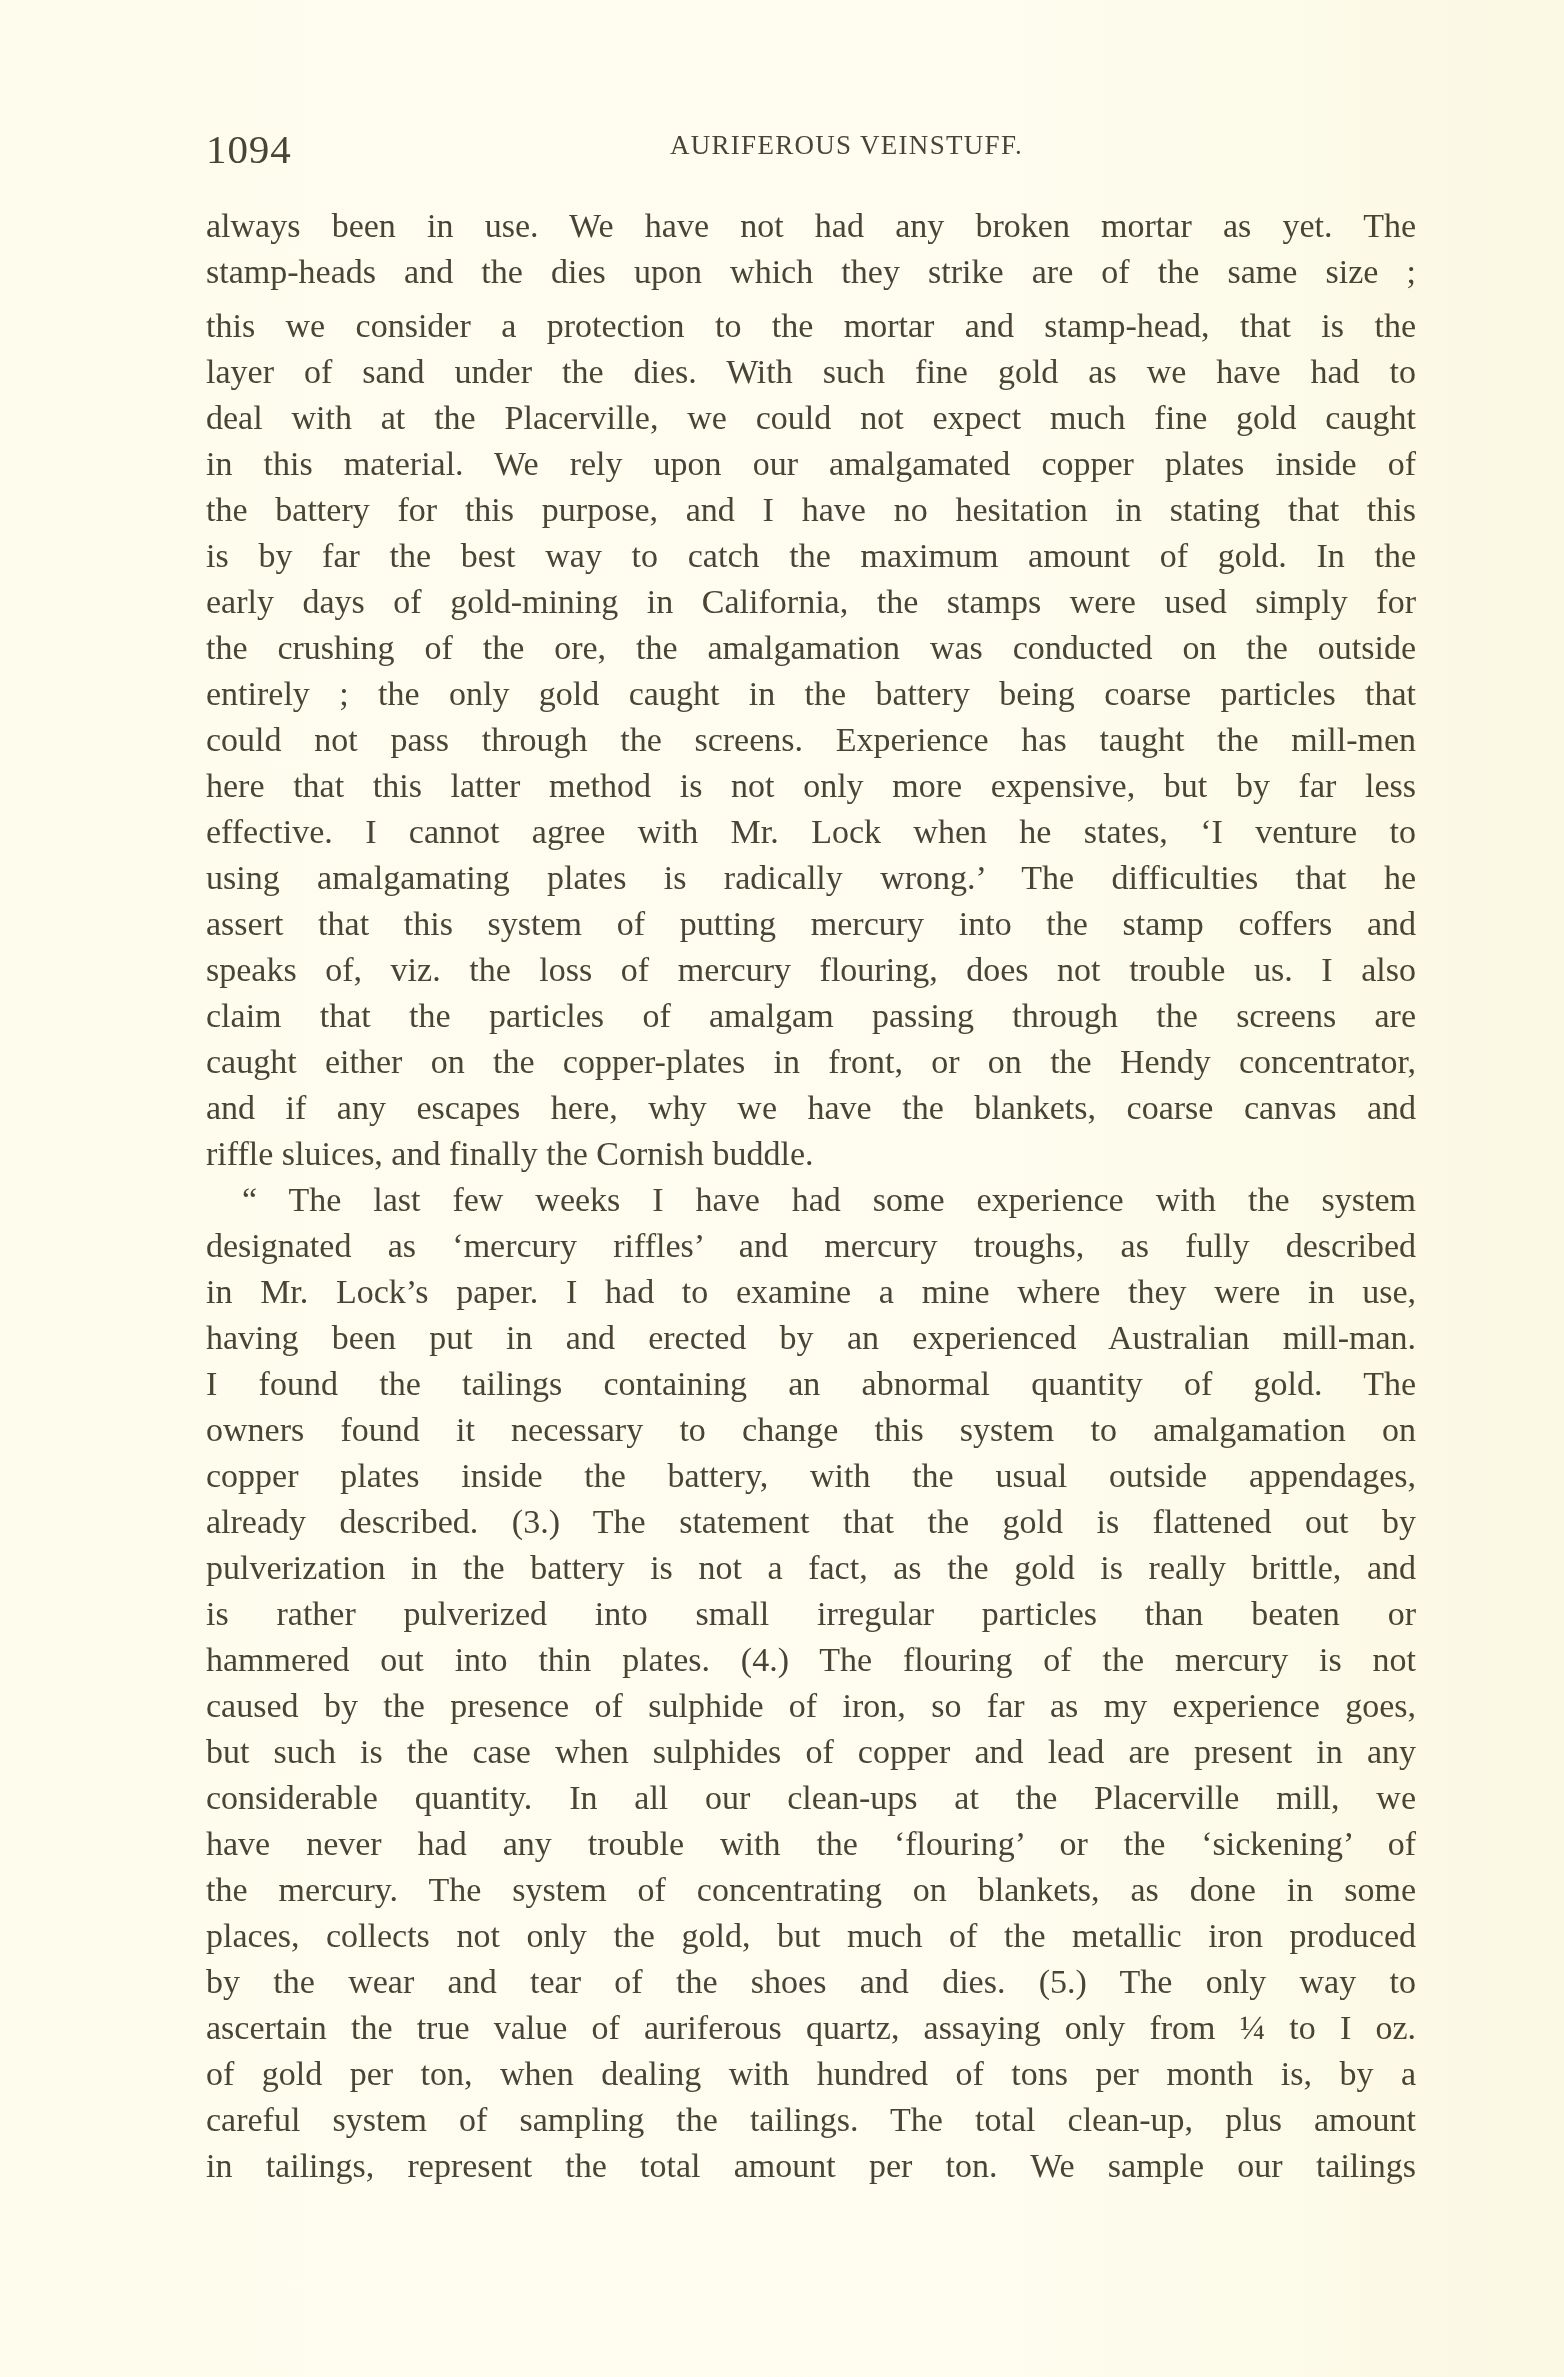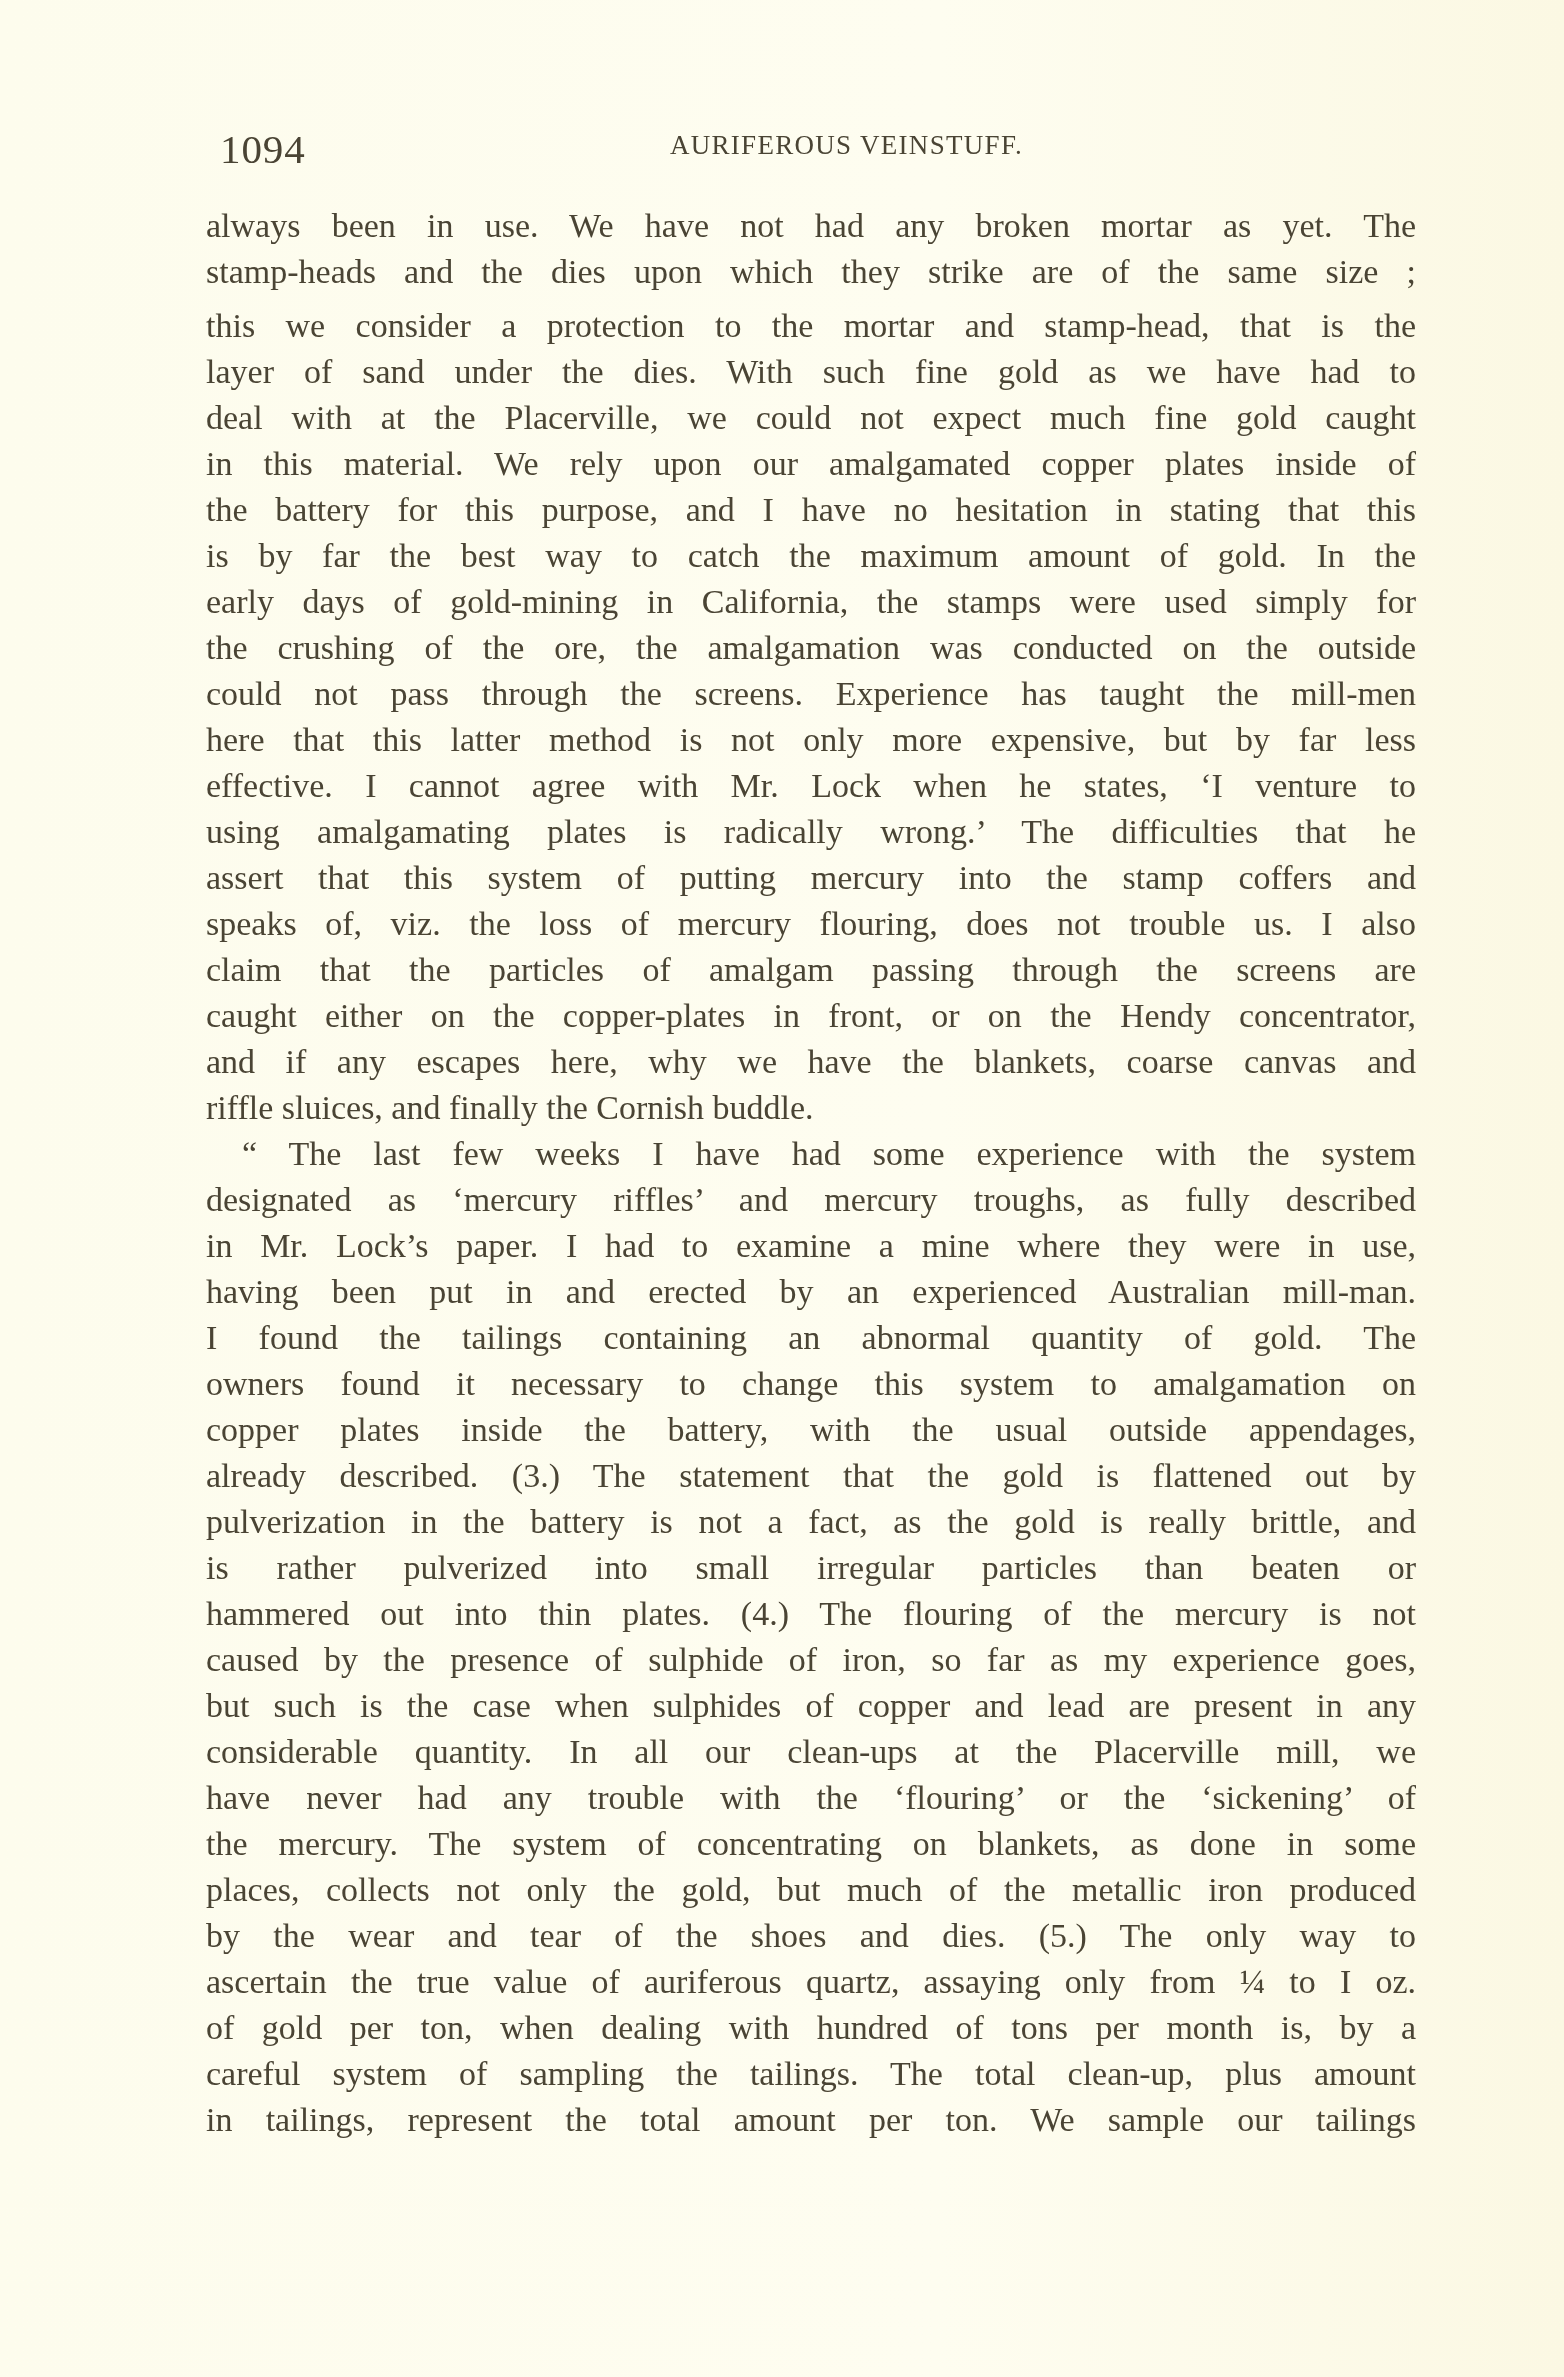--- a/index.html
+++ b/index.html
@@ -12,21 +12,21 @@
     overflow: hidden;
   }
   .page {
     position: absolute; left: 0; top: 0; width: 1565px; height: 2377px;
     background: linear-gradient(90deg, #fdfced 0%, #fefdf0 60%, #fbf8e3 100%);
   }
   .running-head {
     position: absolute; top: 125px; left: 206px; width: 1210px; height: 45px;
   }
   .page-number {
-    position: absolute; left: 14px; top: 0;
+    position: absolute; left: 0; top: 0;
     font-size: 41px; letter-spacing: 0.9px;
   }
   .header-title {
     position: absolute; left: 8px; right: 0; top: 5.4px;
     text-align: center; font-size: 27px; letter-spacing: 1.3px;
     padding-left: 63px;
   }
   .body-text {
     position: absolute; top: 203px; left: 206px; width: 1210px;
   }
@@ -54,20 +54,21 @@
     <div class="line" style="white-space: normal; height: 46px; overflow: hidden;">always been in use.  We have not had any broken mortar as yet.  The</div>
     <div class="line" style="white-space: normal; height: 46px; overflow: hidden;">stamp-heads and the dies upon which they strike are of the same size ;</div>
     <div class="line" style="white-space: normal; height: 46px; overflow: hidden; margin-top: 8px;">this we consider a protection to the mortar and stamp-head, that is the</div>
     <div class="line" style="white-space: normal; height: 46px; overflow: hidden;">layer of sand under the dies.  With such fine gold as we have had to</div>
     <div class="line" style="white-space: normal; height: 46px; overflow: hidden;">deal with at the Placerville, we could not expect much fine gold caught</div>
     <div class="line" style="white-space: normal; height: 46px; overflow: hidden;">in this material.  We rely upon our amalgamated copper plates inside of</div>
     <div class="line" style="white-space: normal; height: 46px; overflow: hidden;">the battery for this purpose, and I have no hesitation in stating that this</div>
     <div class="line" style="white-space: normal; height: 46px; overflow: hidden;">is by far the best way to catch the maximum amount of gold.  In the</div>
     <div class="line" style="white-space: normal; height: 46px; overflow: hidden;">early days of gold-mining in California, the stamps were used simply for</div>
     <div class="line" style="white-space: normal; height: 46px; overflow: hidden;">the crushing of the ore, the amalgamation was conducted on the outside</div>
+    <div class="line" style="white-space: normal; height: 46px; overflow: hidden;">entirely ; the only gold caught in the battery being coarse particles that</div>
     <div class="line" style="white-space: normal; height: 46px; overflow: hidden;">could not pass through the screens.  Experience has taught the mill-men</div>
     <div class="line" style="white-space: normal; height: 46px; overflow: hidden;">here that this latter method is not only more expensive, but by far less</div>
     <div class="line" style="white-space: normal; height: 46px; overflow: hidden;">effective.  I cannot agree with Mr. Lock when he states, ‘I venture to</div>
     <div class="line" style="white-space: normal; height: 46px; overflow: hidden;">using amalgamating plates is radically wrong.’  The difficulties that he</div>
     <div class="line" style="white-space: normal; height: 46px; overflow: hidden;">assert that this system of putting mercury into the stamp coffers and</div>
     <div class="line" style="white-space: normal; height: 46px; overflow: hidden;">speaks of, viz. the loss of mercury flouring, does not trouble us.  I also</div>
     <div class="line" style="white-space: normal; height: 46px; overflow: hidden;">claim that the particles of amalgam passing through the screens are</div>
     <div class="line" style="white-space: normal; height: 46px; overflow: hidden;">caught either on the copper-plates in front, or on the Hendy concentrator,</div>
     <div class="line" style="white-space: normal; height: 46px; overflow: hidden;">and if any escapes here, why we have the blankets, coarse canvas and</div>
     <div class="line last" style="white-space: nowrap;">riffle sluices, and finally the Cornish buddle.</div>

